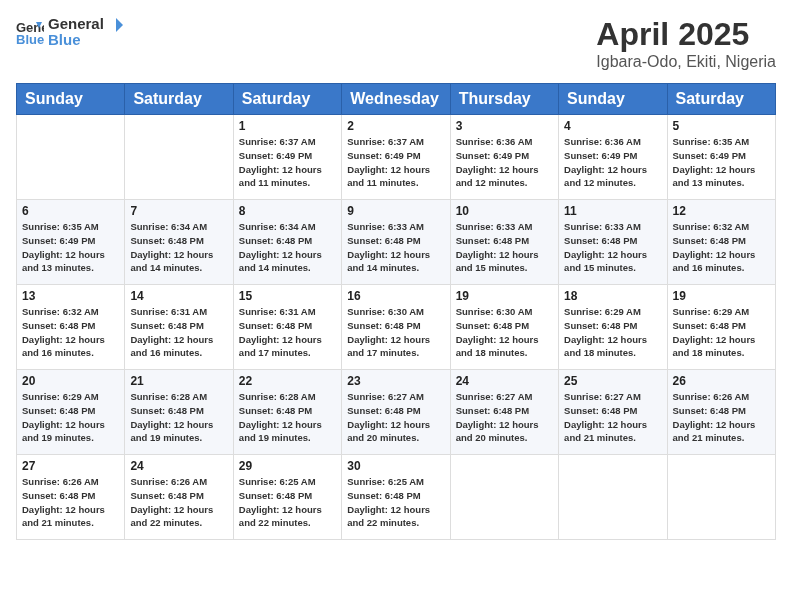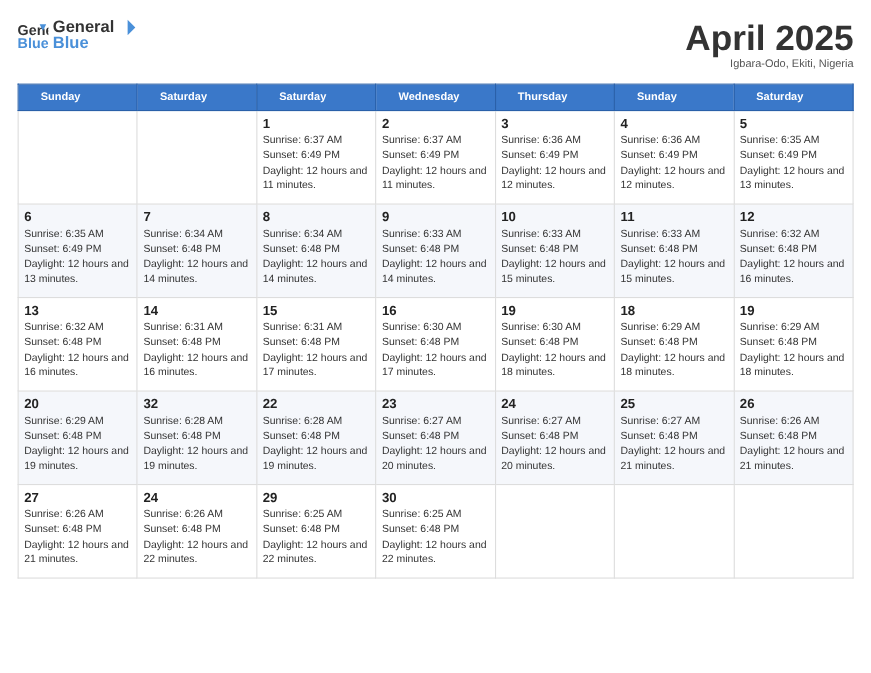--- a/index.html
+++ b/index.html
@@ -19,42 +19,42 @@
     .logo {
       display: flex;
       align-items: center;
       gap: 4px;
     }
     .logo-icon {
       width: 28px;
       height: 28px;
     }
     .title-area {
-      text-align: right;
+      text-align: left;
     }
     .month-title {
       font-size: 32px;
       font-weight: bold;
       color: #333;
     }
     .location-title {
-      font-size: 10px;
+      font-size: 16px;
       color: #555;
     }
     .calendar {
       width: 100%;
       border-collapse: collapse;
       border: 1px solid #ccc;
     }
     .calendar th {
       background: #3a78c9;
       color: #fff;
-      font-size: 10px;
+      font-size: 16px;
       font-weight: bold;
-      padding: 6px 20px;
+      padding: 6px 8px;
       text-align: left;
       border: 1px solid #2a60a9;
     }
     .calendar td {
       vertical-align: top;
       border: 1px solid #ddd;
       padding: 4px 5px;
       width: 108px;
       min-height: 80px;
       font-size: 10px;
@@ -67,20 +67,21 @@
     .day-number {
       font-size: 12px;
       font-weight: bold;
       margin-bottom: 2px;
       color: #222;
     }
     .day-info {
       font-size: 9.5px;
       line-height: 1.45;
       color: #333;
+      font-weight: bold;
     }
     .empty-cell {
       background: #f9f9f9;
     }
     .calendar tbody tr td {
       height: 85px;
     }
   </style>
 </head>
 <body>
@@ -243,21 +244,21 @@
         </td>
       </tr>
       <tr>
         <td>
           <div class="day-number">20</div>
           <div class="day-info" style="white-space: pre-line;">Sunrise: 6:29 AM
 Sunset: 6:48 PM
 Daylight: 12 hours and 19 minutes.</div>
         </td>
         <td>
-          <div class="day-number">32</div>
+          <div class="day-number">21</div>
           <div class="day-info" style="white-space: pre-line;">Sunrise: 6:28 AM
 Sunset: 6:48 PM
 Daylight: 12 hours and 19 minutes.</div>
         </td>
         <td>
           <div class="day-number">22</div>
           <div class="day-info" style="white-space: pre-line;">Sunrise: 6:28 AM
 Sunset: 6:48 PM
 Daylight: 12 hours and 19 minutes.</div>
         </td>

